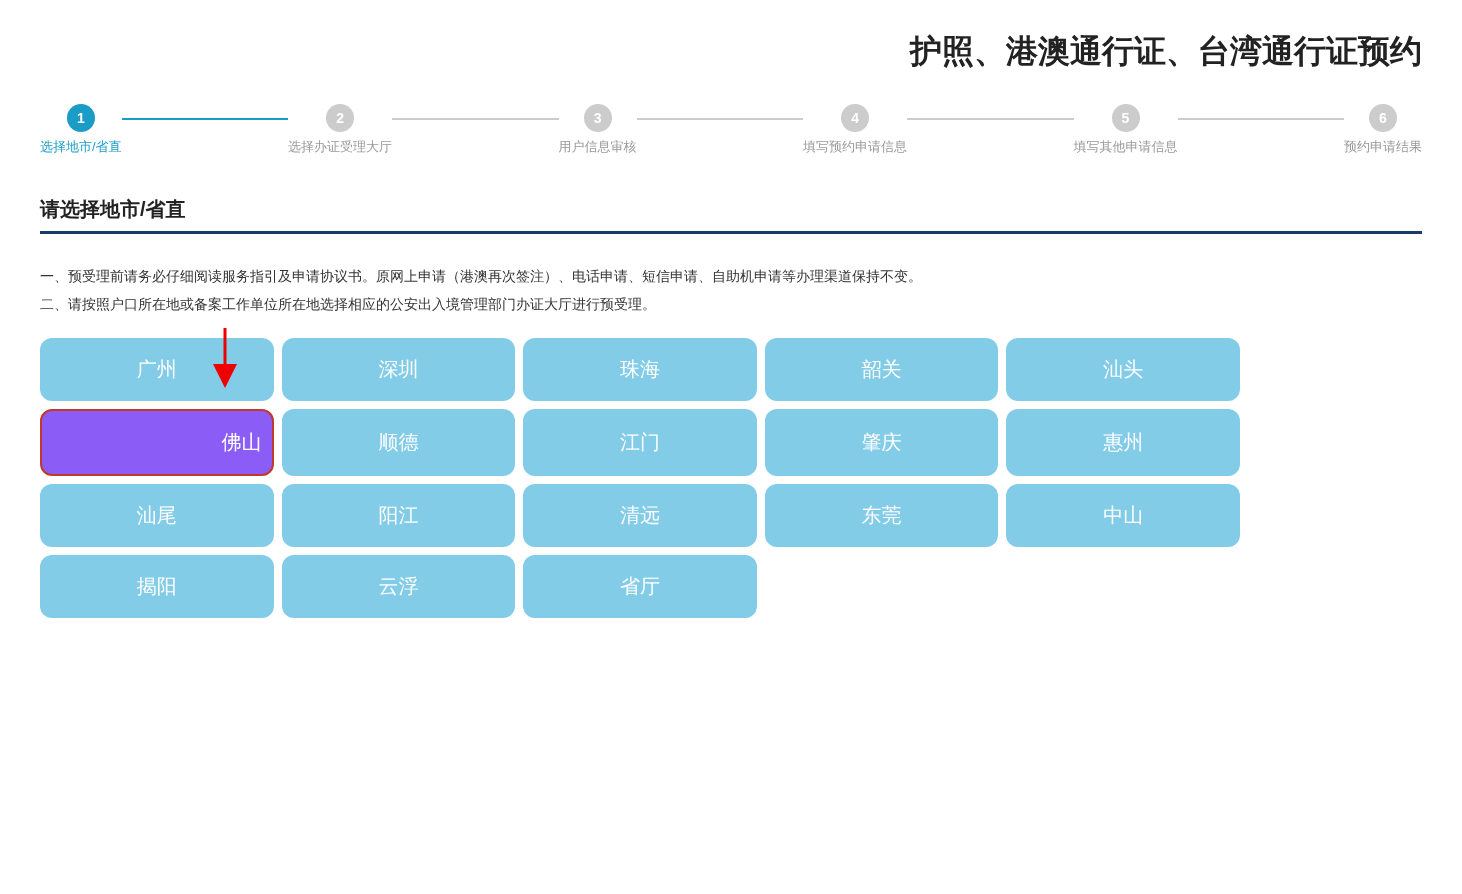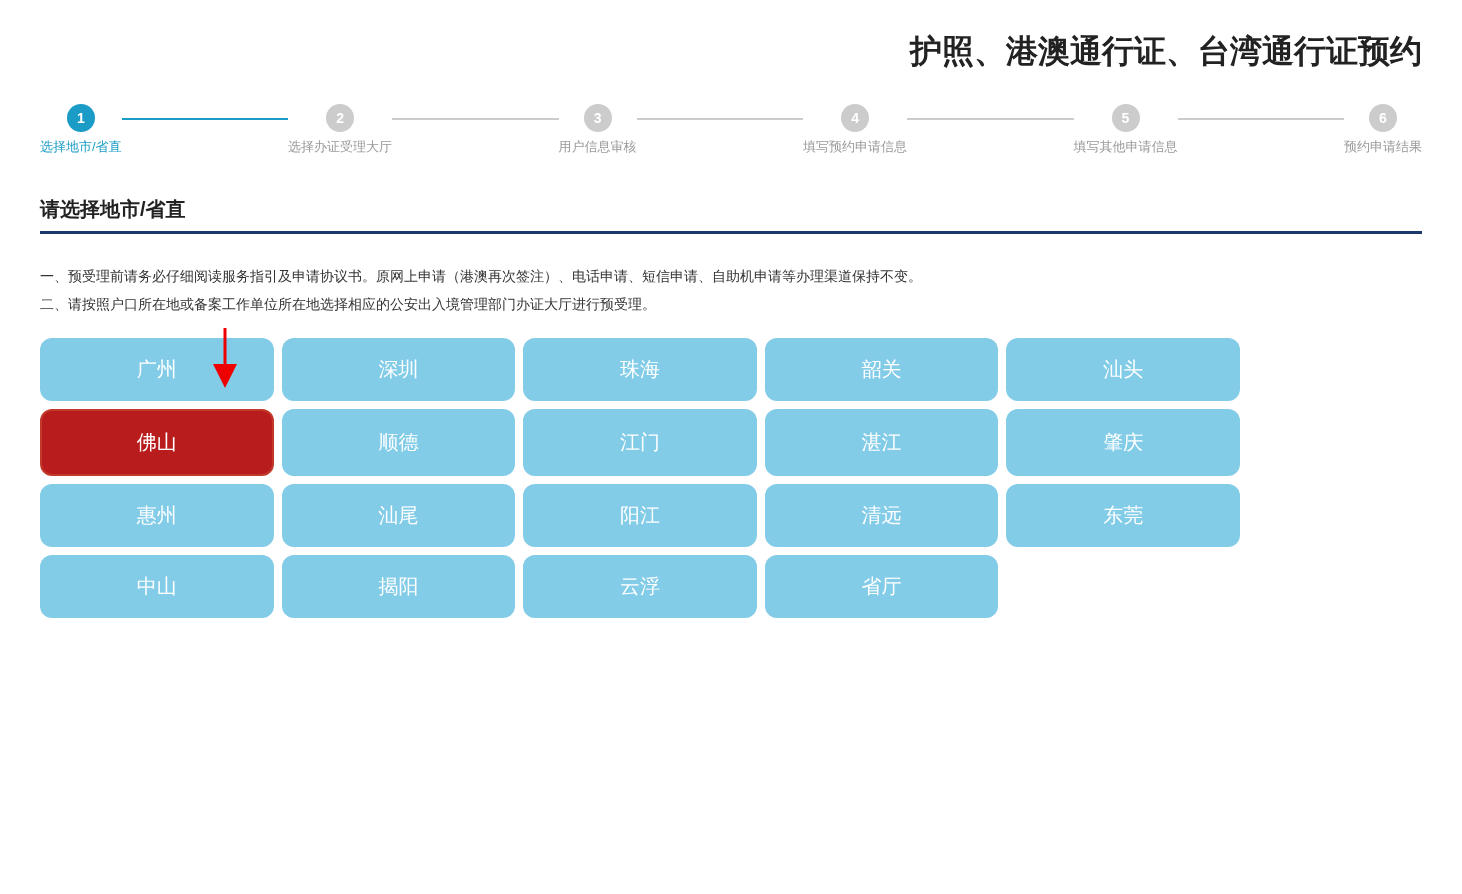--- a/index.html
+++ b/index.html
@@ -93,22 +93,23 @@
       background: #82cce8;
       color: #fff;
       border: none;
       padding: 18px 10px;
       font-size: 20px;
       cursor: pointer;
       text-align: center;
       border-radius: 12px;
     }
     .city-btn.selected {
-      background: #b91c1c;
+      background: #8b5cf6;
       border: 2px solid #c0392b;
+      text-align: right;
     }
   </style>
 </head>
 <body>
 
 <h1 class="page-title">护照、港澳通行证、台湾通行证预约</h1>
 
 <div class="stepper">
 <div class="step">
       <div class="step-circle active">1</div>
@@ -163,21 +164,20 @@
 
   <div class="city-grid">
   <button class="city-btn">广州</button>
       <button class="city-btn">深圳</button>
       <button class="city-btn">珠海</button>
       <button class="city-btn">韶关</button>
       <button class="city-btn">汕头</button>
       <button class="city-btn selected">佛山</button>
       <button class="city-btn">顺德</button>
       <button class="city-btn">江门</button>
-      <button class="city-btn">湛江</button>
       <button class="city-btn">肇庆</button>
       <button class="city-btn">惠州</button>
       <button class="city-btn">汕尾</button>
       <button class="city-btn">阳江</button>
       <button class="city-btn">清远</button>
       <button class="city-btn">东莞</button>
       <button class="city-btn">中山</button>
       <button class="city-btn">揭阳</button>
       <button class="city-btn">云浮</button>
       <button class="city-btn">省厅</button>

